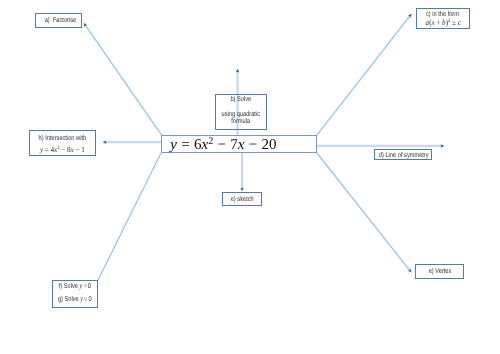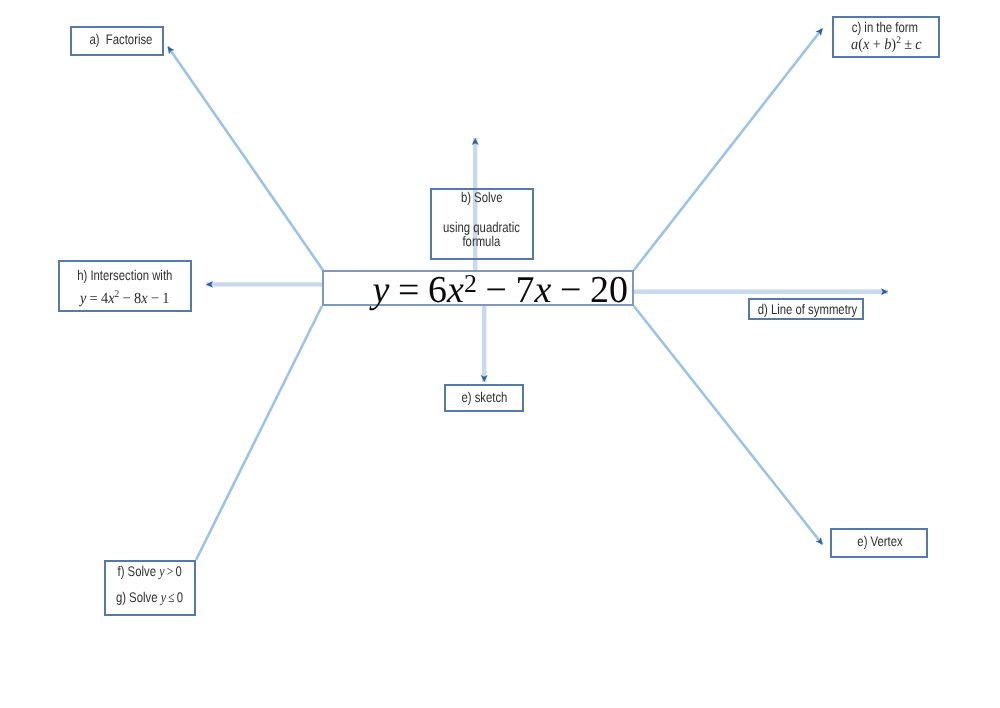--- a/index.html
+++ b/index.html
@@ -68,24 +68,24 @@
   #node-fg    { left: 52.3px;  top: 279.8px; width: 45.8px;  height: 28.6px; }
   #node-sketch{ left: 222px; top: 191.6px; width: 39.8px;  height: 14.2px; }
   #node-h     { left: 29.2px;  top: 130.3px; width: 66.6px;  height: 26.1px; }
 
   #node-center {
     z-index: 3;
     left: 161.3px; top: 134.8px;
     width: 155.6px; height: 18.3px;
     border: 1.5px solid #8098bd;
     font-family: "Liberation Serif", serif;
-    font-size: 19px;
+    font-size: 15px;
     color: #0b0b0b;
     align-items: flex-start;
-    padding-left: 24px;
+    padding-left: 8px;
   }
   #node-center .eq { font-style: normal; transform: none; position: relative; top: 2.2px; }
   #node-center .eq i { font-style: italic; }
   #node-center .eq b { font-weight: normal; }
   #node-center .eq .op { margin: 0 4.3px; }
   #node-center .eq sup { font-size: 0.68em; vertical-align: baseline; position: relative; top: -5.2px; line-height: 0; }
 
   #node-b .lbl:first-child { margin-bottom: 7px; }
   #node-b { padding-bottom: 3.5px; }
   #node-h .lbl:first-child { margin-bottom: 4px; }

